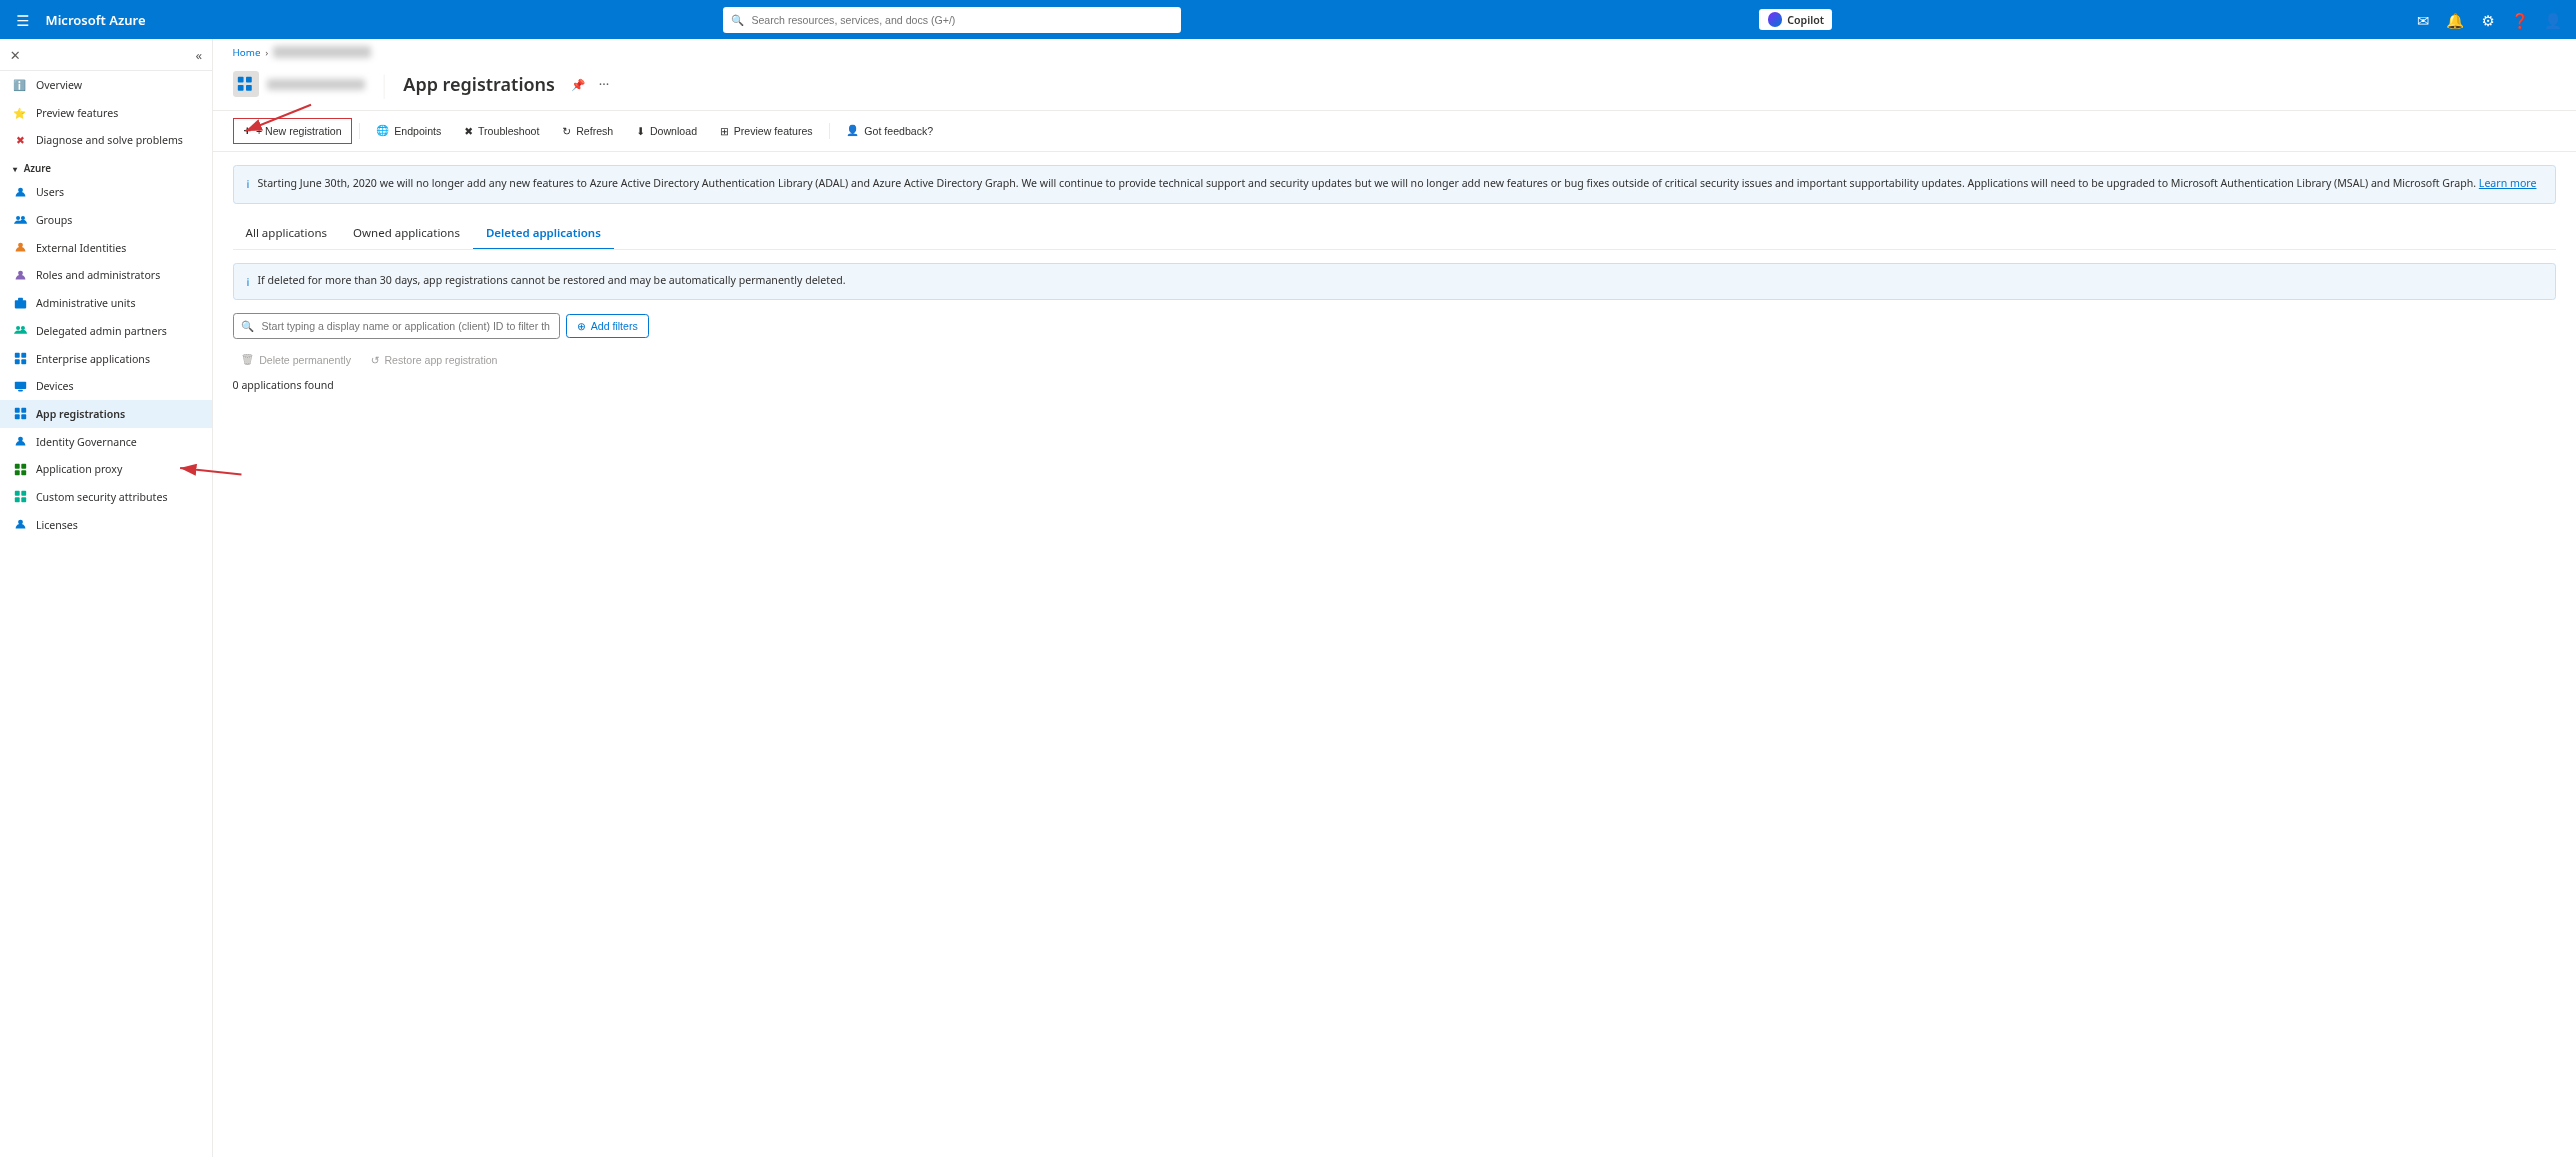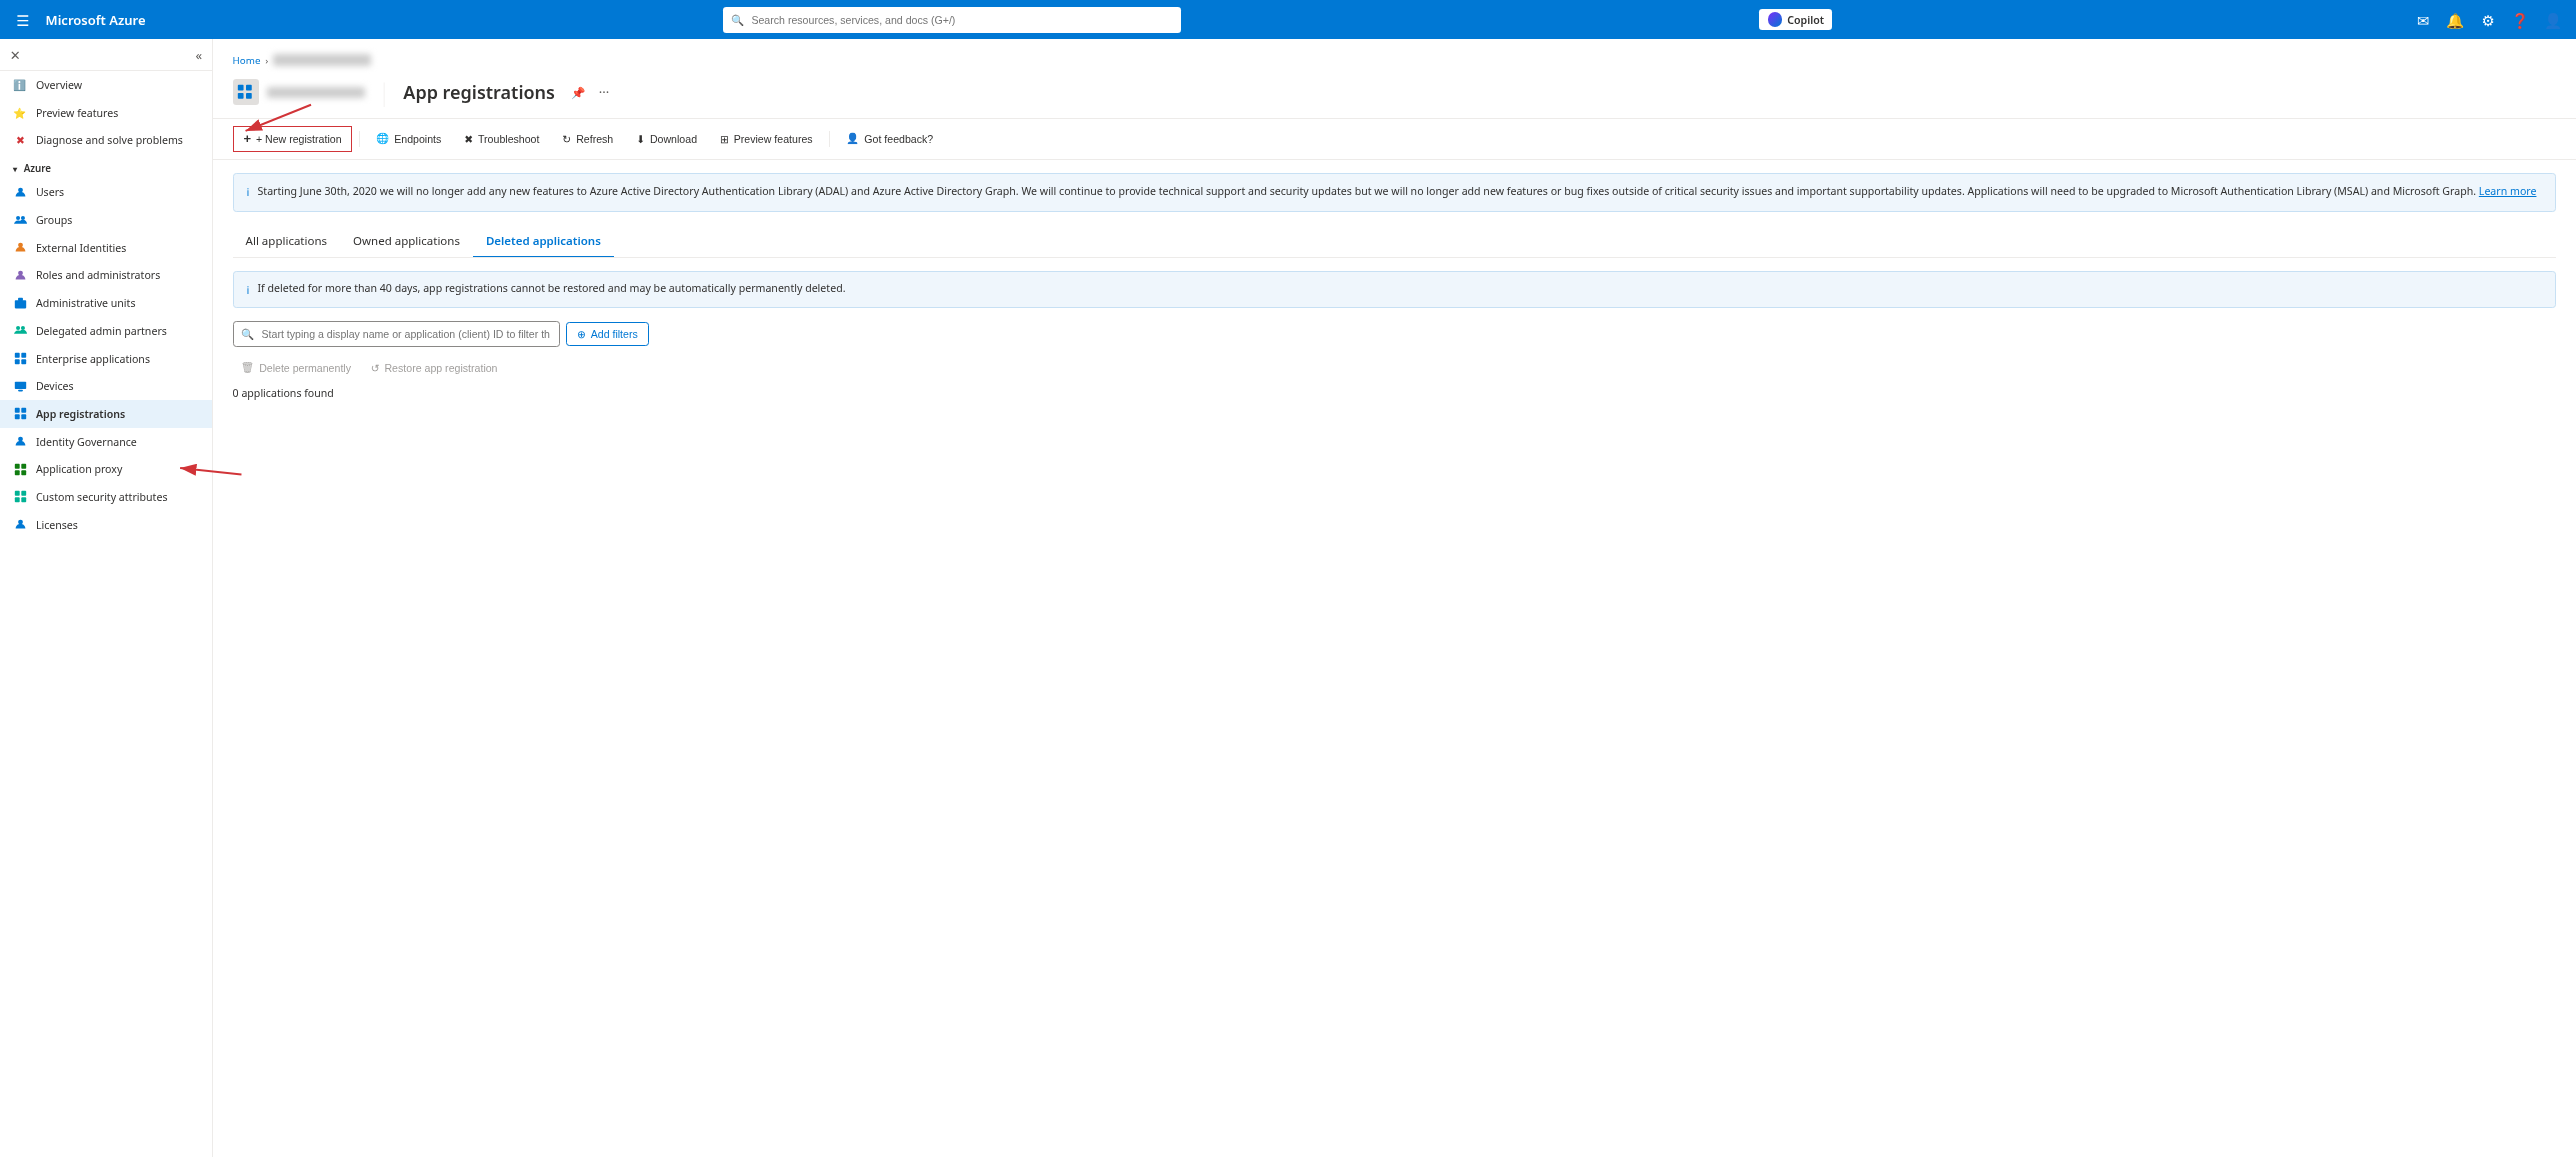--- a/index.html
+++ b/index.html
@@ -65,21 +65,21 @@
 
     
     .icon svg { width: 13px; height: 13px; }
 
     
     .main { flex: 1; background: #fff; overflow-y: auto; }
 
     
     .breadcrumb {
       display: flex; align-items: center; gap: 4.9px; padding: 6.5px 19.6px;
-      font-size: 9.8px; color: #0078d4; margin-top: 8px;
+      font-size: 9.8px; color: #0078d4;
     }
     .breadcrumb-separator { color: #605e5c; }
     .breadcrumb-current { color: #605e5c; }
 
     
     .page-header {
       display: flex; align-items: center; gap: 9.8px; padding: 3.3px 19.6px 9.8px;
       border-bottom: 0.8px solid #edebe9;
     }
     .page-title { font-size: 18px; font-weight: 600; color: #323130; }
@@ -416,21 +416,21 @@
       </div>
 
       <div class="tabs">
         <div class="tab">All applications</div>
         <div class="tab">Owned applications</div>
         <div class="tab active">Deleted applications</div>
       </div>
 
       <div class="info-banner">
         <span class="info-icon">ℹ</span>
-        <span>If deleted for more than 40 days, app registrations cannot be restored and may be automatically permanently deleted.</span>
+        <span>If deleted for more than 30 days, app registrations cannot be restored and may be automatically permanently deleted.</span>
       </div>
 
       <div class="filter-bar">
         <div class="filter-input">
           <span class="filter-input-icon">🔍</span>
           <input type="text" placeholder="Start typing a display name or application (client) ID to filter these r..." style="">
         </div>
         <button class="add-filters-btn">
           <span>⊕</span>
           <span>Add filters</span>

